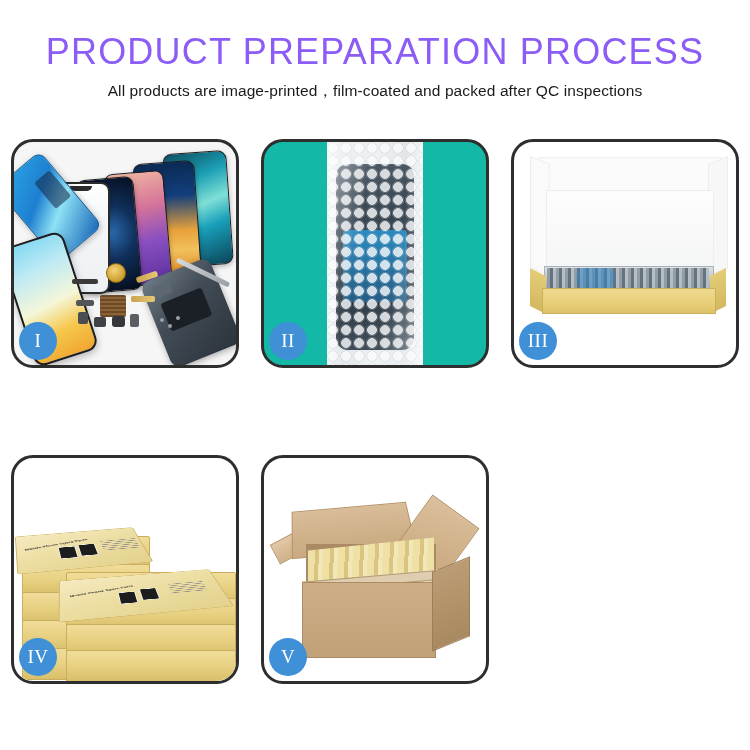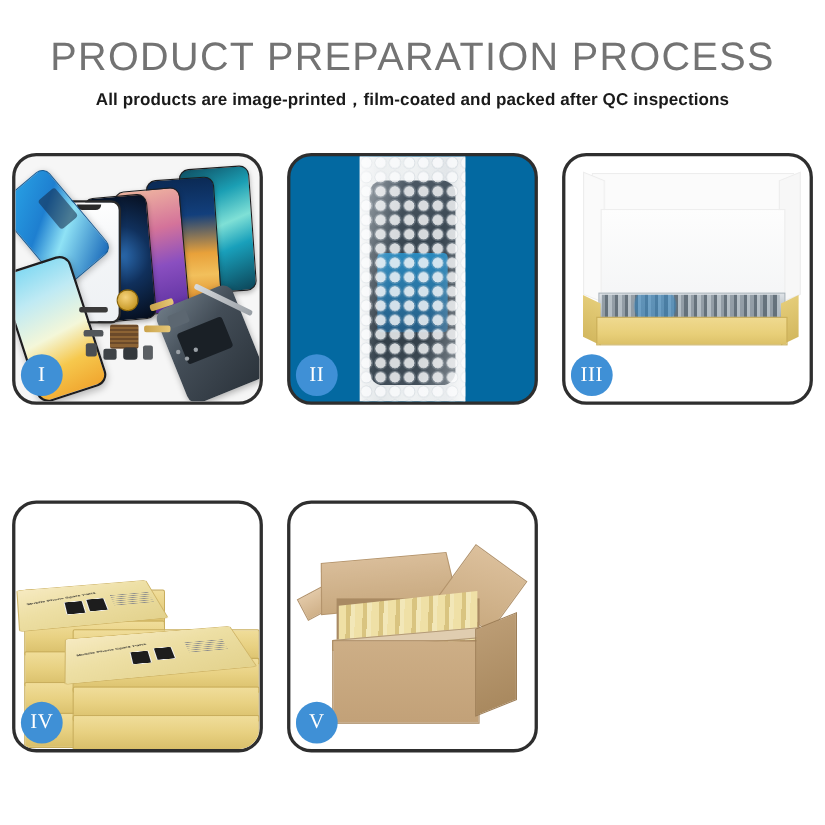--- a/index.html
+++ b/index.html
@@ -25,28 +25,28 @@
     position: absolute;
     left: 0;
     top: 30px;
     width: 750px;
     text-align: center;
   }
   .title {
     font-size: 36px;
     font-weight: 400;
     letter-spacing: 1.2px;
-    color: #737373;
+    color: #8b5cf6;
     line-height: 44px;
     white-space: nowrap;
   }
   .subtitle {
     margin-top: 7px;
     font-size: 15.5px;
-    font-weight: 700;
+    font-weight: 400;
     color: #1a1a1a;
     letter-spacing: 0.1px;
     line-height: 20px;
     white-space: nowrap;
   }
 
   
   .grid {
     position: absolute;
     left: 11px;
@@ -227,21 +227,21 @@
     position: absolute;
     right: 4px; top: 128px;
     width: 58px; height: 5px;
     background: linear-gradient(90deg,#d8dbde,#9aa0a6);
     transform: rotate(26deg);
     border-radius: 2px;
     z-index: 13;
   }
 
   
-  .p2 { background: #0369a1; }
+  .p2 { background: #14b8a6; }
   .bw-bag {
     position: absolute;
     left: 50%;
     top: 0;
     transform: translateX(-50%);
     width: 96px;
     height: 229px;
     background: linear-gradient(90deg,#f2f4f5 0%,#e4e8ea 18%,#eff2f3 50%,#e2e6e9 82%,#f3f5f6 100%);
   }
   .bw-inner {

